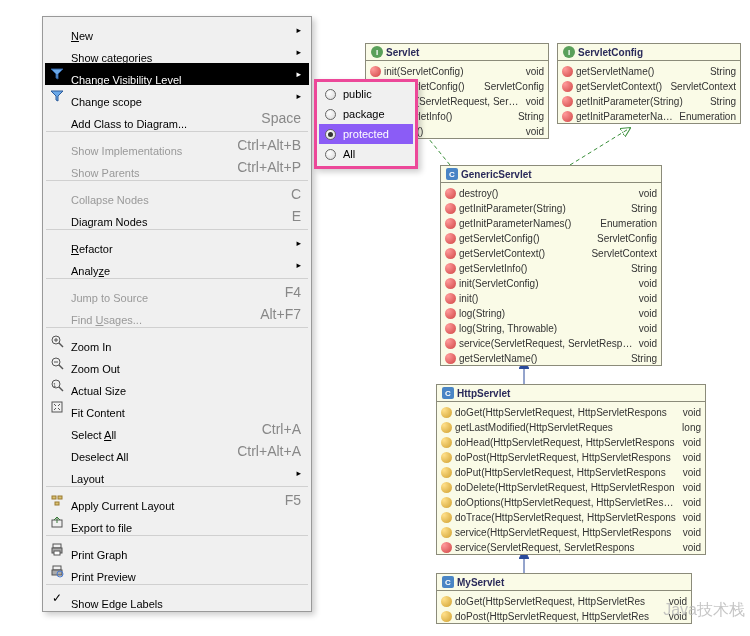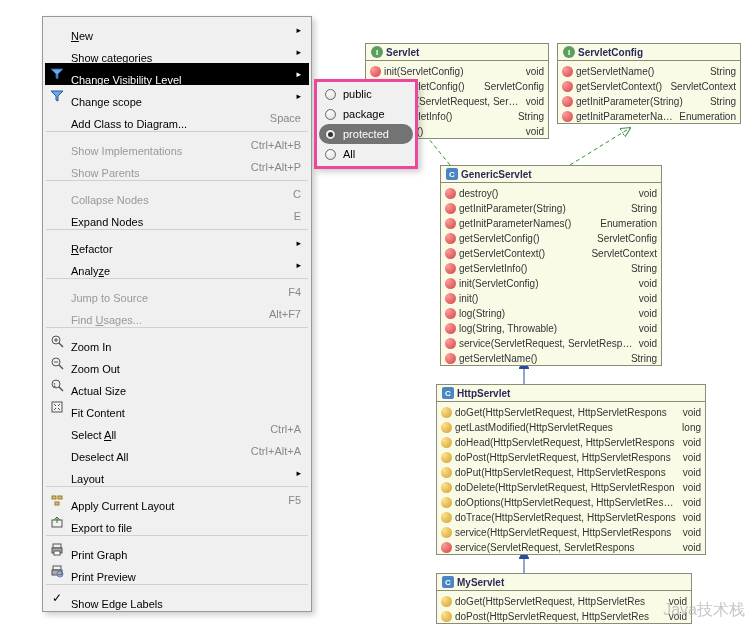--- a/index.html
+++ b/index.html
@@ -4,30 +4,30 @@
 <style>
 * { box-sizing: border-box; margin: 0; padding: 0; }
 body { font-family: "Segoe UI", Tahoma, sans-serif; font-size: 11px; background: #fff; width: 750px; height: 636px; position: relative; overflow: hidden; }
 
 
 .context-menu { position: absolute; left: 42px; top: 16px; width: 270px; background: #f0f0f0; border: 1px solid #999; box-shadow: 3px 3px 6px rgba(0,0,0,0.2); padding: 2px; }
 .menu-item { display: flex; align-items: center; height: 22px; padding: 0 8px 0 26px; position: relative; cursor: default; color: #000; }
 .menu-item.disabled { color: #999; }
 .menu-item.highlighted { background: #000000; color: #fff; }
 .menu-item .label { flex: 1; margin-top: 12px; }
-.menu-item .shortcut { color: #888; font-size: 11px; }
+.menu-item .shortcut { color: #888; font-size: 14px; }
 .menu-item .arrow { margin-left: 8px; font-size: 9px; }
 .menu-item .icon { position: absolute; left: 4px; width: 16px; height: 16px; display: flex; align-items: center; justify-content: center; }
 .menu-sep { height: 1px; background: #d0d0d0; margin: 2px 1px; }
 .u { text-decoration: underline; }
 
 
 .submenu { position: absolute; left: 314px; top: 79px; width: 104px; background: #f0f0f0; border: 3px solid #ec4899; box-shadow: 3px 3px 6px rgba(0,0,0,0.2); padding: 2px; }
 .radio-item { display: flex; align-items: center; height: 20px; padding: 0 8px 0 24px; position: relative; cursor: default; }
-.radio-item.highlighted { background: #737373; color: #fff; border-radius: 10px; }
+.radio-item.highlighted { background: #8b5cf6; color: #fff; }
 .radio-circle { position: absolute; left: 6px; width: 11px; height: 11px; border: 1px solid #666; border-radius: 50%; background: radial-gradient(circle at 3px 3px, #fff, #d8d8d8); }
 .radio-circle.filled::after { content: ""; position: absolute; left: 2px; top: 2px; width: 5px; height: 5px; background: #333; border-radius: 50%; }
 
 
 .class-box { position: absolute; background: #fafbe7; border: 1px solid #8b8b7a; font-size: 10px; }
 .class-header { background: #fafbe7; border-bottom: 1px solid #8b8b7a; padding: 2px 5px; font-weight: bold; display: flex; align-items: center; gap: 3px; color: #2a2a5a; }
 .class-body { padding: 1px 0; }
 .member { display: flex; align-items: flex-start; padding: 4px 4px; height: 15px; white-space: nowrap; overflow: hidden; }
 .member-icon { width: 11px; height: 11px; border-radius: 50%; flex-shrink: 0; margin-right: 3px; position: relative; }
 .mi-red { background: radial-gradient(circle at 3px 3px, #ff9a9a, #d04545); }
@@ -309,21 +309,21 @@
   <div class="menu-item disabled">
       <span class="label">Show Parents</span>
       <span class="shortcut">Ctrl+Alt+P</span>
     </div>
   <div class="menu-sep"></div>
   <div class="menu-item disabled">
       <span class="label">Collapse Nodes</span>
       <span class="shortcut">C</span>
     </div>
   <div class="menu-item">
-      <span class="label">Expand Nodes</span>
+      <span class="label">Diagram Nodes</span>
       <span class="shortcut">E</span>
     </div>
   <div class="menu-sep"></div>
   <div class="menu-item">
       <span class="label"><span class="u">R</span>efactor</span>
       <span class="arrow">▸</span>
     </div>
   <div class="menu-item">
       <span class="label">Analy<span class="u">z</span>e</span>
       <span class="arrow">▸</span>

